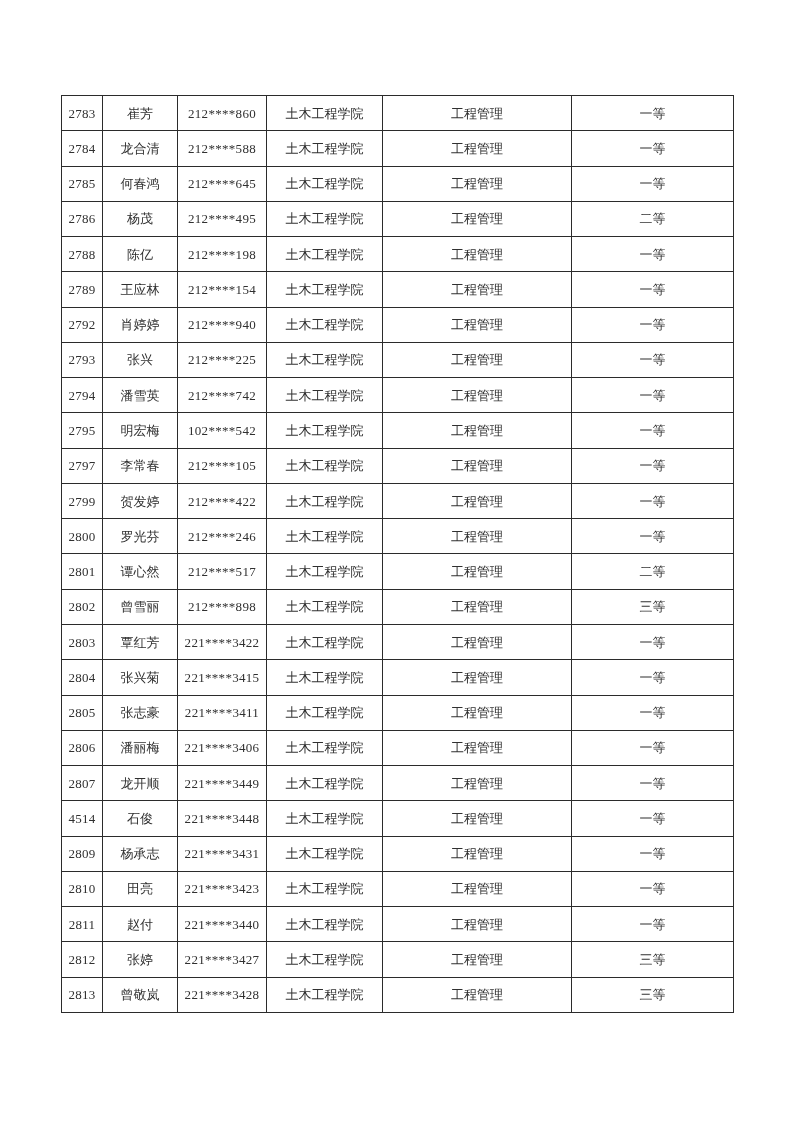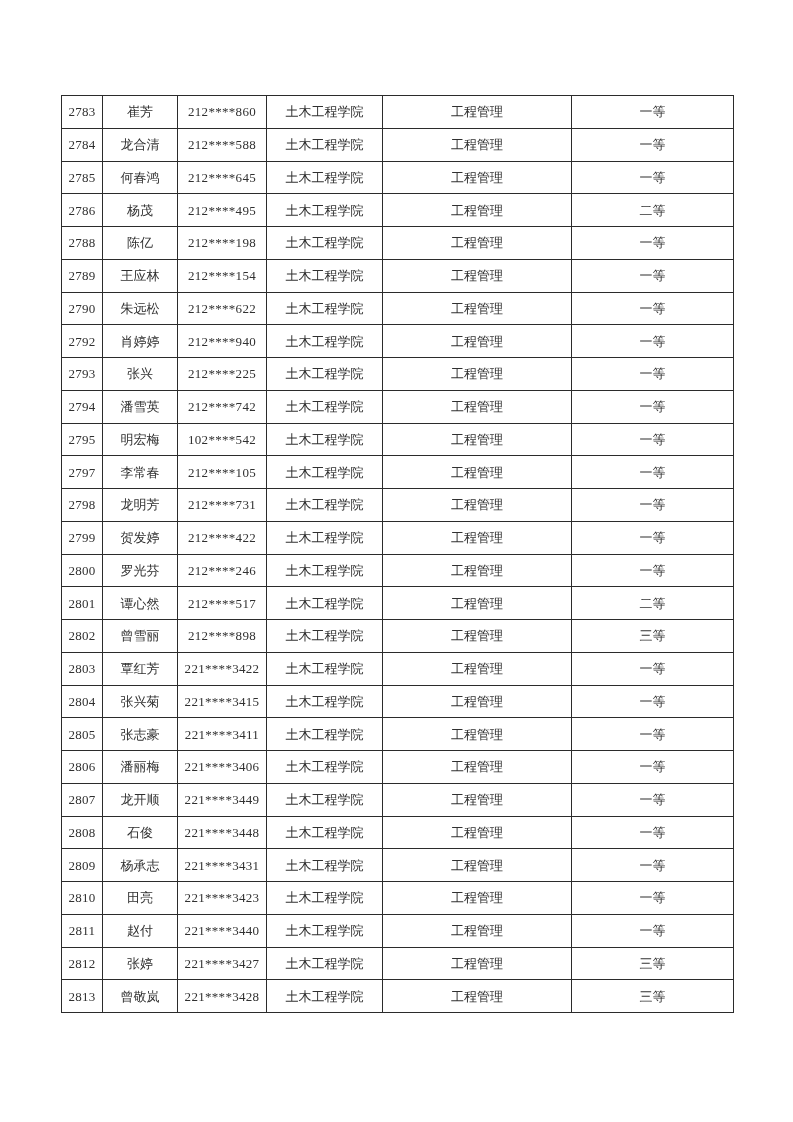--- a/index.html
+++ b/index.html
@@ -96,28 +96,20 @@
         </tr>
         <tr>
           <td class="cell-id">2789</td>
           <td>王应林</td>
           <td class="cell-id">212****154</td>
           <td>土木工程学院</td>
           <td>工程管理</td>
           <td>一等</td>
         </tr>
         <tr>
-          <td class="cell-id">2790</td>
-          <td>朱远松</td>
-          <td class="cell-id">212****622</td>
-          <td>土木工程学院</td>
-          <td>工程管理</td>
-          <td>一等</td>
-        </tr>
-        <tr>
           <td class="cell-id">2792</td>
           <td>肖婷婷</td>
           <td class="cell-id">212****940</td>
           <td>土木工程学院</td>
           <td>工程管理</td>
           <td>一等</td>
         </tr>
         <tr>
           <td class="cell-id">2793</td>
           <td>张兴</td>
@@ -144,28 +136,20 @@
         </tr>
         <tr>
           <td class="cell-id">2797</td>
           <td>李常春</td>
           <td class="cell-id">212****105</td>
           <td>土木工程学院</td>
           <td>工程管理</td>
           <td>一等</td>
         </tr>
         <tr>
-          <td class="cell-id">2798</td>
-          <td>龙明芳</td>
-          <td class="cell-id">212****731</td>
-          <td>土木工程学院</td>
-          <td>工程管理</td>
-          <td>一等</td>
-        </tr>
-        <tr>
           <td class="cell-id">2799</td>
           <td>贺发婷</td>
           <td class="cell-id">212****422</td>
           <td>土木工程学院</td>
           <td>工程管理</td>
           <td>一等</td>
         </tr>
         <tr>
           <td class="cell-id">2800</td>
           <td>罗光芬</td>
@@ -224,21 +208,21 @@
         </tr>
         <tr>
           <td class="cell-id">2807</td>
           <td>龙开顺</td>
           <td class="cell-id">221****3449</td>
           <td>土木工程学院</td>
           <td>工程管理</td>
           <td>一等</td>
         </tr>
         <tr>
-          <td class="cell-id">2808</td>
+          <td class="cell-id">4514</td>
           <td>石俊</td>
           <td class="cell-id">221****3448</td>
           <td>土木工程学院</td>
           <td>工程管理</td>
           <td>一等</td>
         </tr>
         <tr>
           <td class="cell-id">2809</td>
           <td>杨承志</td>
           <td class="cell-id">221****3431</td>

